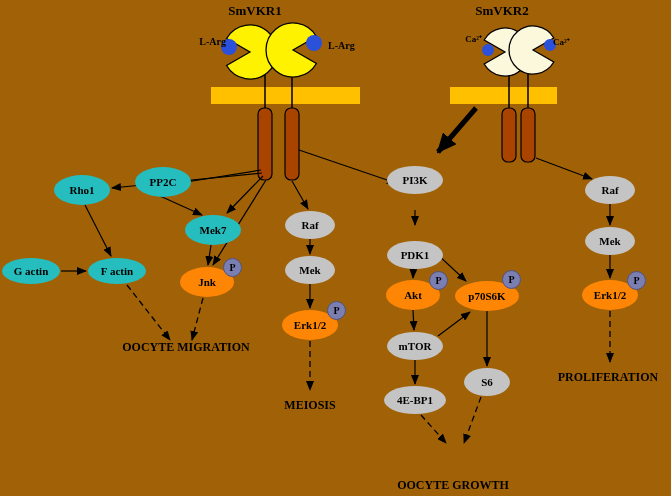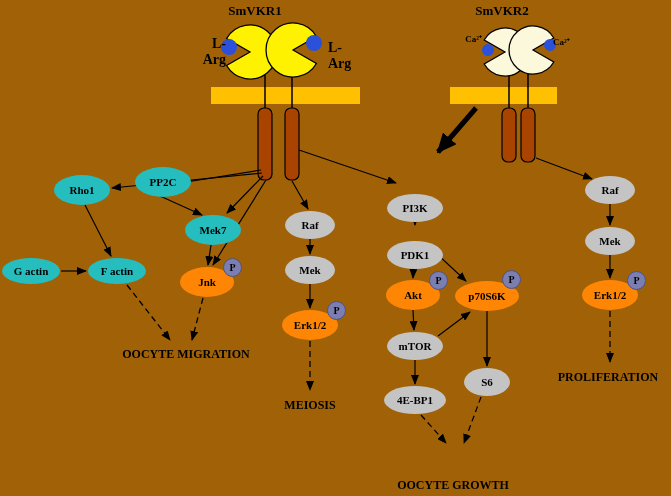--- a/index.html
+++ b/index.html
@@ -17,21 +17,21 @@
   .teal{background:#25BDBD;}
   .orange{background:#FF8605;}
   .gray{background:#C4C4C4;}
   .pbadge{
     position:absolute;right:-8px;top:-9px;width:17px;height:17px;border-radius:50%;
     background:#7B7EB0;border:1px solid #50537F;z-index:4;
     display:flex;align-items:center;justify-content:center;
     font-size:10px;font-weight:bold;color:#000;
   }
   .title{position:absolute;z-index:3;font-weight:bold;font-size:13px;text-align:center;}
-  .ligand{position:absolute;z-index:4;font-weight:bold;font-size:14px;}
+  .ligand{position:absolute;z-index:4;font-weight:bold;font-size:10px;}
   .outcome{position:absolute;z-index:3;font-weight:bold;font-size:12px;text-align:center;}
 </style>
 </head>
 <body>
 
 <div id="canvas">
 
   <div class="membrane" style="left:211px;width:149px;"></div>
   <div class="membrane" style="left:450px;width:107px;"></div>
 
@@ -138,21 +138,21 @@
     <span>Raf</span>
   </div>
   <div class="node gray" style="left:285px;top:256px;width:50px;height:28px;">
     <span>Mek</span>
   </div>
   <div class="node orange" style="left:282px;top:310px;width:56px;height:30px;">
     <span>Erk1/2</span>
     <span class="pbadge">P</span>
   </div>
 
-  <div class="node gray" style="left:387px;top:194px;width:56px;height:28px;align-items:center;">
+  <div class="node gray" style="left:387px;top:166px;width:56px;height:28px;align-items:center;">
     <span>PI3K</span>
   </div>
   <div class="node gray" style="left:387px;top:241px;width:56px;height:28px;">
     <span>PDK1</span>
   </div>
   <div class="node orange" style="left:386px;top:280px;width:54px;height:30px;">
     <span>Akt</span>
     <span class="pbadge">P</span>
   </div>
   <div class="node orange" style="left:455px;top:281px;width:64px;height:30px;">
@@ -173,18 +173,18 @@
     <span>Raf</span>
   </div>
   <div class="node gray" style="left:585px;top:227px;width:50px;height:28px;">
     <span>Mek</span>
   </div>
   <div class="node orange" style="left:582px;top:280px;width:56px;height:30px;">
     <span>Erk1/2</span>
     <span class="pbadge">P</span>
   </div>
 
-  <span class="outcome" style="left:100px;top:347px;width:172px;">OOCYTE MIGRATION</span>
+  <span class="outcome" style="left:100px;top:340px;width:172px;">OOCYTE MIGRATION</span>
   <span class="outcome" style="left:259px;top:398px;width:102px;">MEIOSIS</span>
   <span class="outcome" style="left:373px;top:478px;width:160px;">OOCYTE GROWTH</span>
   <span class="outcome" style="left:538px;top:370px;width:140px;">PROLIFERATION</span>
 
 </div>
 
 </body></html>

